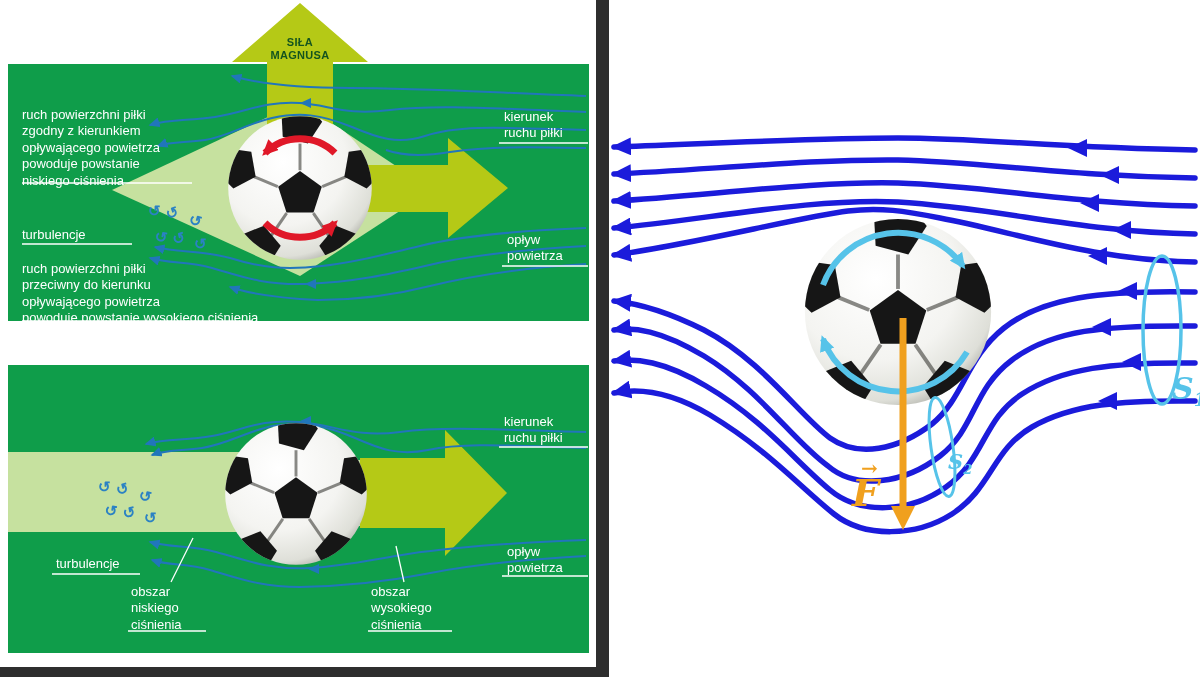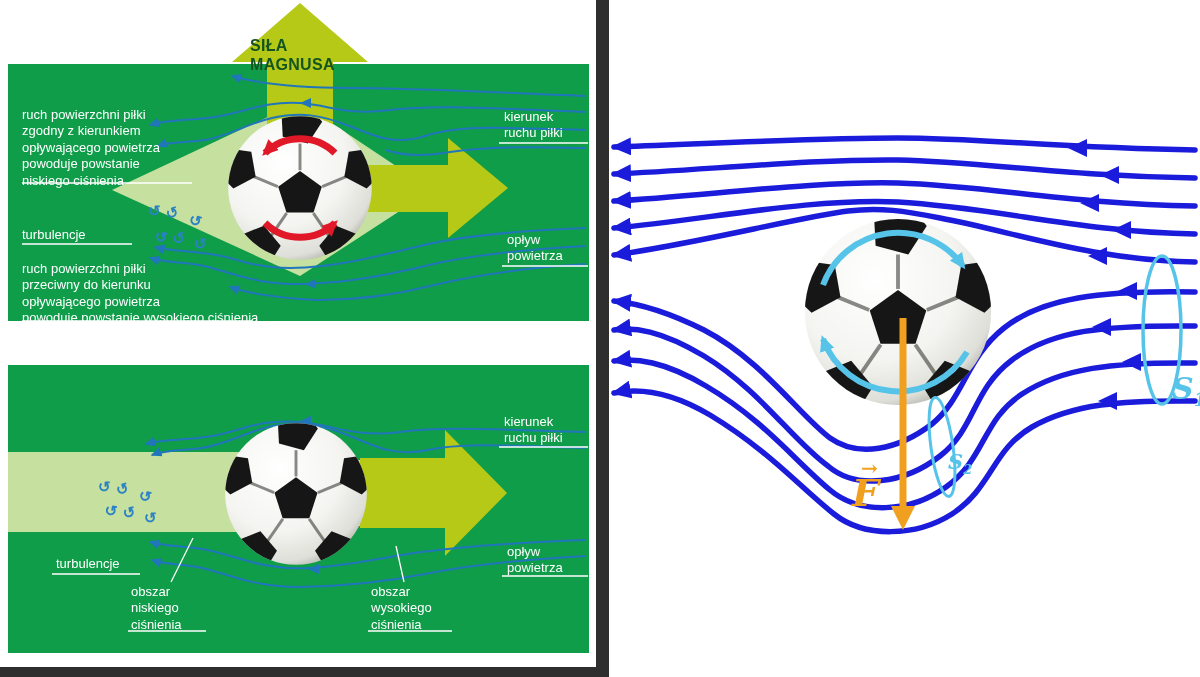--- a/index.html
+++ b/index.html
@@ -2,22 +2,22 @@
 <html><head>
 <meta charset="utf-8">
 <style>
   *{margin:0;padding:0;box-sizing:border-box}
   body{background:#ffffff}
   #root{position:relative;width:1200px;height:677px;background:#ffffff;overflow:hidden;
         font-family:"Liberation Sans",sans-serif}
   #art{position:absolute;left:0;top:0}
   .lbl{position:absolute;color:#ffffff;font-weight:normal;font-size:13px;line-height:1.26;
        white-space:pre-line}
-  .magnus{position:absolute;color:#14541f;font-weight:bold;font-size:16px;letter-spacing:.3px;
-          white-space:pre-line;line-height:1.2}
+  .magnus{position:absolute;color:#14541f;font-weight:bold;font-size:11px;letter-spacing:.3px;
+          text-align:center;white-space:pre-line;line-height:1.2}
   .serifed{position:absolute;font-family:"DejaVu Serif","Liberation Serif",serif;
            font-weight:bold;font-style:italic;line-height:1}
   .cyan{color:#56c3e9}
   .orange{color:#f0a01e}
   .s-big{font-size:30px}
   .s2sz{font-size:21px}
   .fvec{font-size:38px}
   .fvec .vecmark{position:absolute;left:9px;top:-16px;font-size:20px;font-style:normal}
   .serifed sub{font-size:62%}
 </style>

